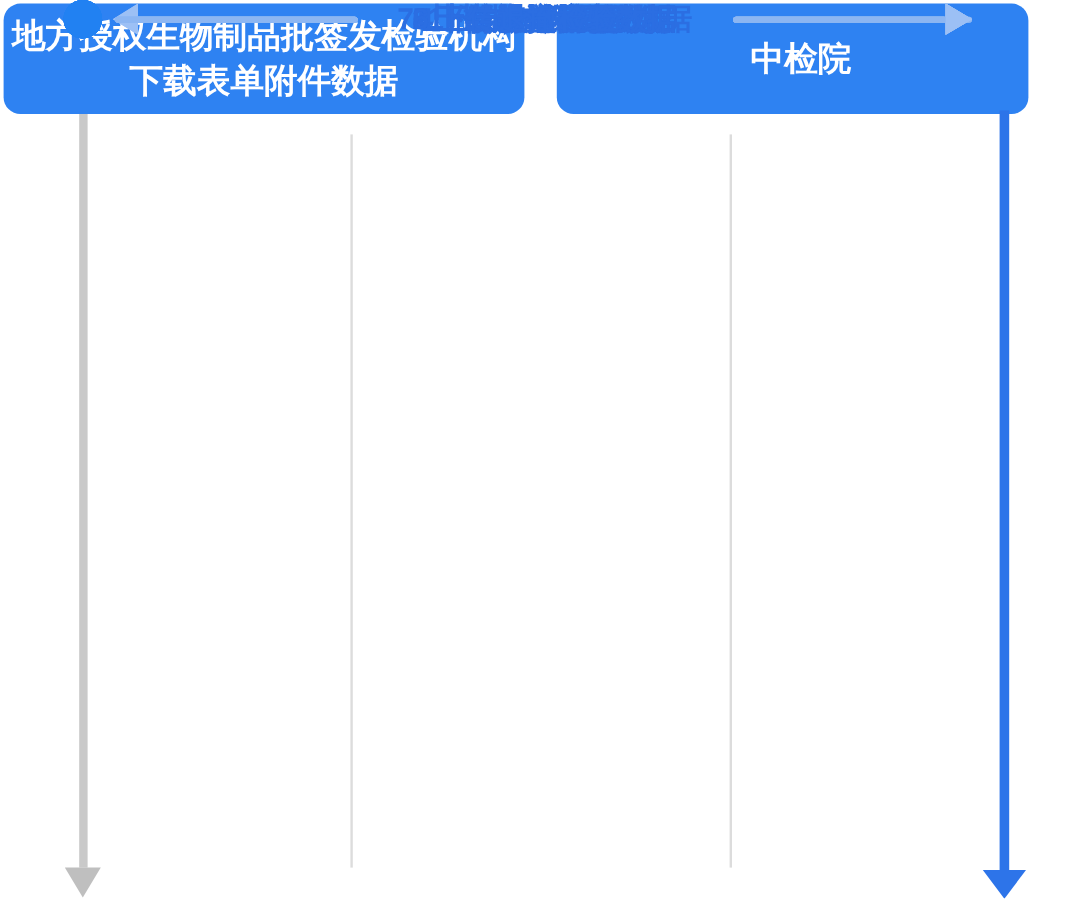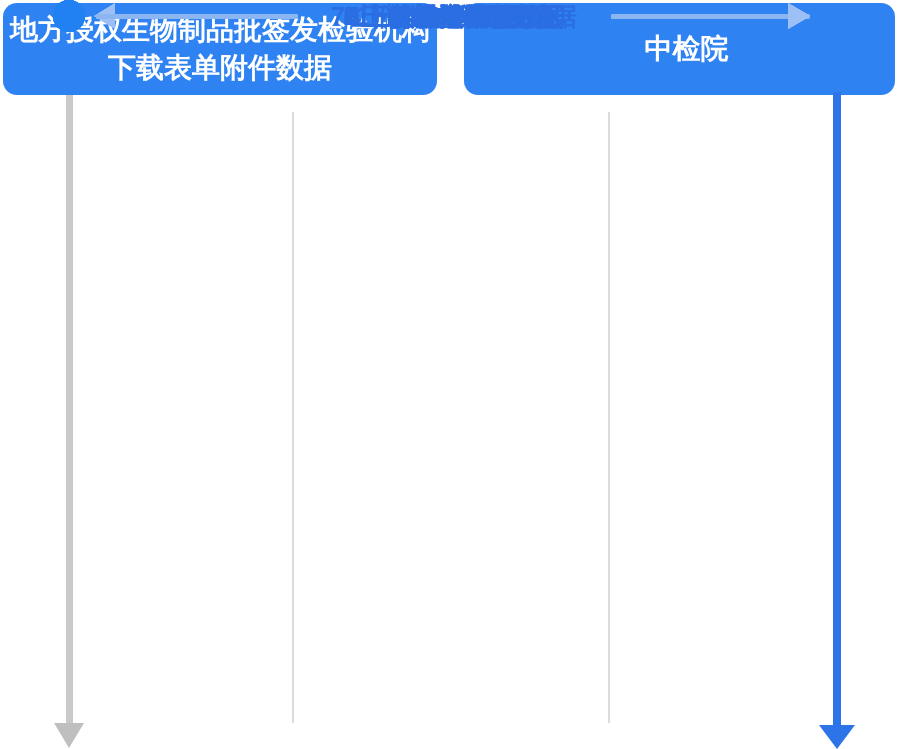--- a/index.html
+++ b/index.html
@@ -10,21 +10,21 @@
   }
   
   .sys-box{
     position:absolute;top:3px;height:92px;
     background:#2e82f2;border-radius:14px;
     display:flex;flex-direction:column;align-items:center;justify-content:center;
     color:#ffffff;font-weight:bold;font-size:28px;line-height:38px;
     text-align:center;box-sizing:border-box;
   }
   .sys-box.left{left:3px;width:434px;text-align:center;}
-  .sys-box.right{left:464px;width:431px;padding-left:14px;}
+  .sys-box.right{left:464px;width:393px;padding-left:14px;}
   
   .lifeline-gray{
     position:absolute;left:66px;top:95px;width:7px;height:628px;
     background:#c9c9c9;
   }
   .lifeline-gray-head{
     position:absolute;left:54px;top:723px;width:0;height:0;
     border-left:15px solid transparent;border-right:15px solid transparent;
     border-top:25px solid #bfbfbf;
   }

